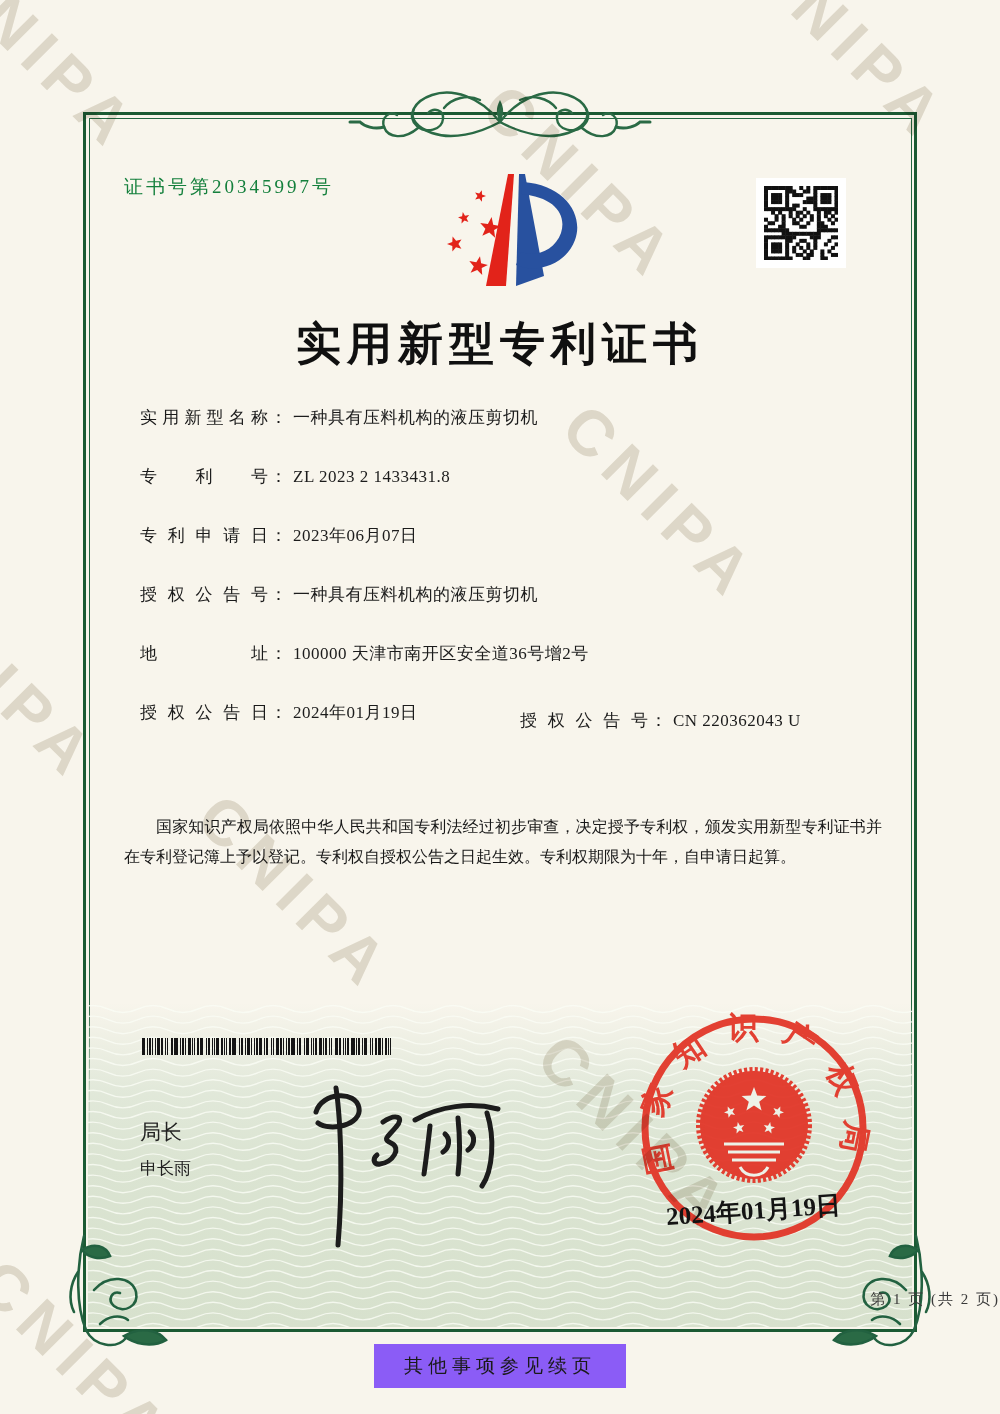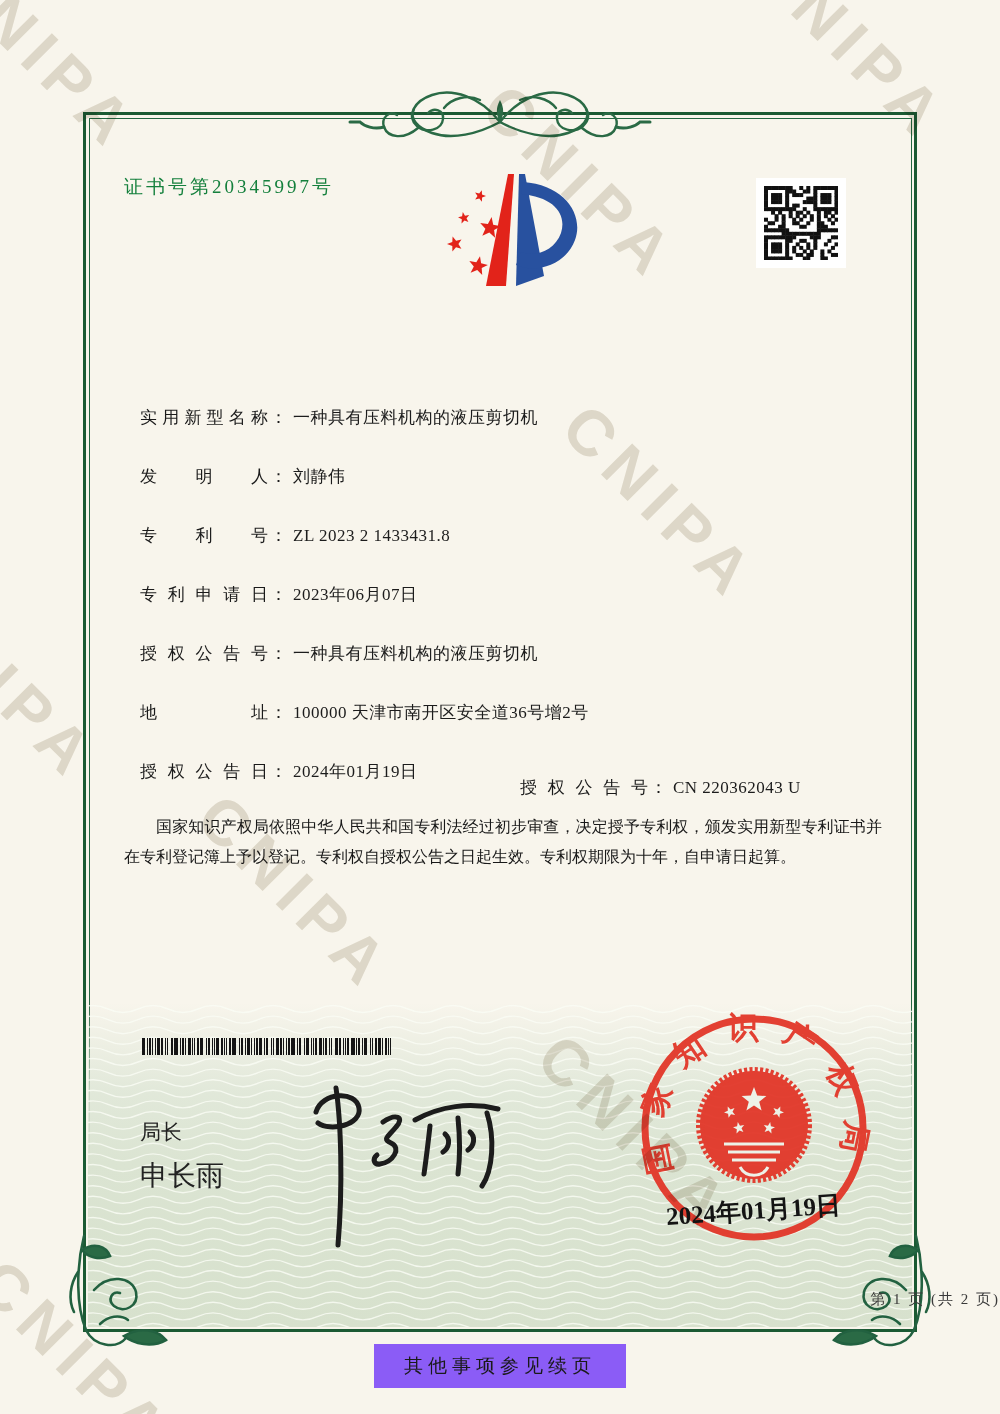--- a/index.html
+++ b/index.html
@@ -25,28 +25,28 @@
   .logo{position:absolute;left:428px;top:170px;}
   .qr{position:absolute;left:756px;top:178px;background:#fff;padding:8px;line-height:0;}
   .title{position:absolute;left:0;top:314px;width:100%;text-align:center;
          font-size:45px;font-weight:700;letter-spacing:6px;color:#101010;}
   .fields{position:absolute;left:124px;top:406px;width:770px;}
   .frow{position:relative;height:59px;font-size:17px;margin-left:16px;}
   .flabel{display:inline-block;width:128px;text-align:justify;text-align-last:justify;
           vertical-align:top;color:#1a1a1a;}
   .fcolon{display:inline-block;margin:0 6px 0 2px;}
   .fvalue{letter-spacing:.5px;}
-  .fcol2{position:absolute;left:380px;top:16px;}
+  .fcol2{position:absolute;left:380px;top:8px;}
   .paras{position:absolute;left:124px;top:812px;width:758px;font-size:16px;
          line-height:30px;text-align:justify;color:#191919;}
   .paras p{margin:0 0 4px 0;text-indent:2em;}
   .barcode{position:absolute;left:142px;top:1038px;line-height:0;}
   .director-title{position:absolute;left:140px;top:1118px;font-size:21px;
         font-family:"Liberation Sans","DejaVu Sans",sans-serif;color:#222;}
-  .director-name{position:absolute;left:140px;top:1157px;font-size:28px;
+  .director-name{position:absolute;left:140px;top:1157px;font-size:17px;
         font-family:"Liberation Sans","DejaVu Sans",sans-serif;color:#222;}
   .signature{position:absolute;left:288px;top:1080px;}
   .seal{position:absolute;left:636px;top:1012px;}
   .page-num{position:absolute;left:0;top:1290px;width:100%;text-align:right;
             font-size:15px;letter-spacing:2px;color:#3a3a3a;}
   .contnote{position:absolute;left:0;top:1344px;width:100%;text-align:center;}
   .contnote span{display:inline-block;background:#8b5cf6;padding:9px 30px;
             font-size:19px;letter-spacing:5px;color:#1a1a1a;}
 </style>
 </head>
@@ -385,24 +385,24 @@
           <rect x="17.62" y="70.48" width="4" height="4" fill="#111"></rect>
           <rect x="21.14" y="70.48" width="4" height="4" fill="#111"></rect>
           <rect x="24.67" y="70.48" width="4" height="4" fill="#111"></rect>
           <rect x="38.76" y="70.48" width="4" height="4" fill="#111"></rect>
           <rect x="42.29" y="70.48" width="4" height="4" fill="#111"></rect>
           <rect x="56.38" y="70.48" width="4" height="4" fill="#111"></rect>
           <rect x="59.90" y="70.48" width="4" height="4" fill="#111"></rect>
         </svg>
     </div>
 
+    <div class="title">实用新型专利证书</div>
 
     <div class="fields">
       <div class="frow"><span class="flabel">实用新型名称</span><span class="fcolon">：</span><span class="fvalue">一种具有压料机构的液压剪切机</span></div>
-      <div class="frow"><span class="flabel">发明人</span><span class="fcolon">：</span><span class="fvalue">刘静伟</span></div>
       <div class="frow"><span class="flabel">专利号</span><span class="fcolon">：</span><span class="fvalue">ZL 2023 2 1433431.8</span></div>
       <div class="frow"><span class="flabel">专利申请日</span><span class="fcolon">：</span><span class="fvalue">2023年06月07日</span></div>
       <div class="frow"><span class="flabel">授权公告号</span><span class="fcolon">：</span><span class="fvalue">一种具有压料机构的液压剪切机</span></div>
       <div class="frow"><span class="flabel">地址</span><span class="fcolon">：</span><span class="fvalue">100000 天津市南开区安全道36号增2号</span></div>
       <div class="frow">
         <span class="flabel">授权公告日</span><span class="fcolon">：</span><span class="fvalue">2024年01月19日</span>
         <span class="fcol2"><span class="flabel">授权公告号</span><span class="fcolon">：</span><span class="fvalue">CN 220362043 U</span></span>
       </div>
     </div>
 

